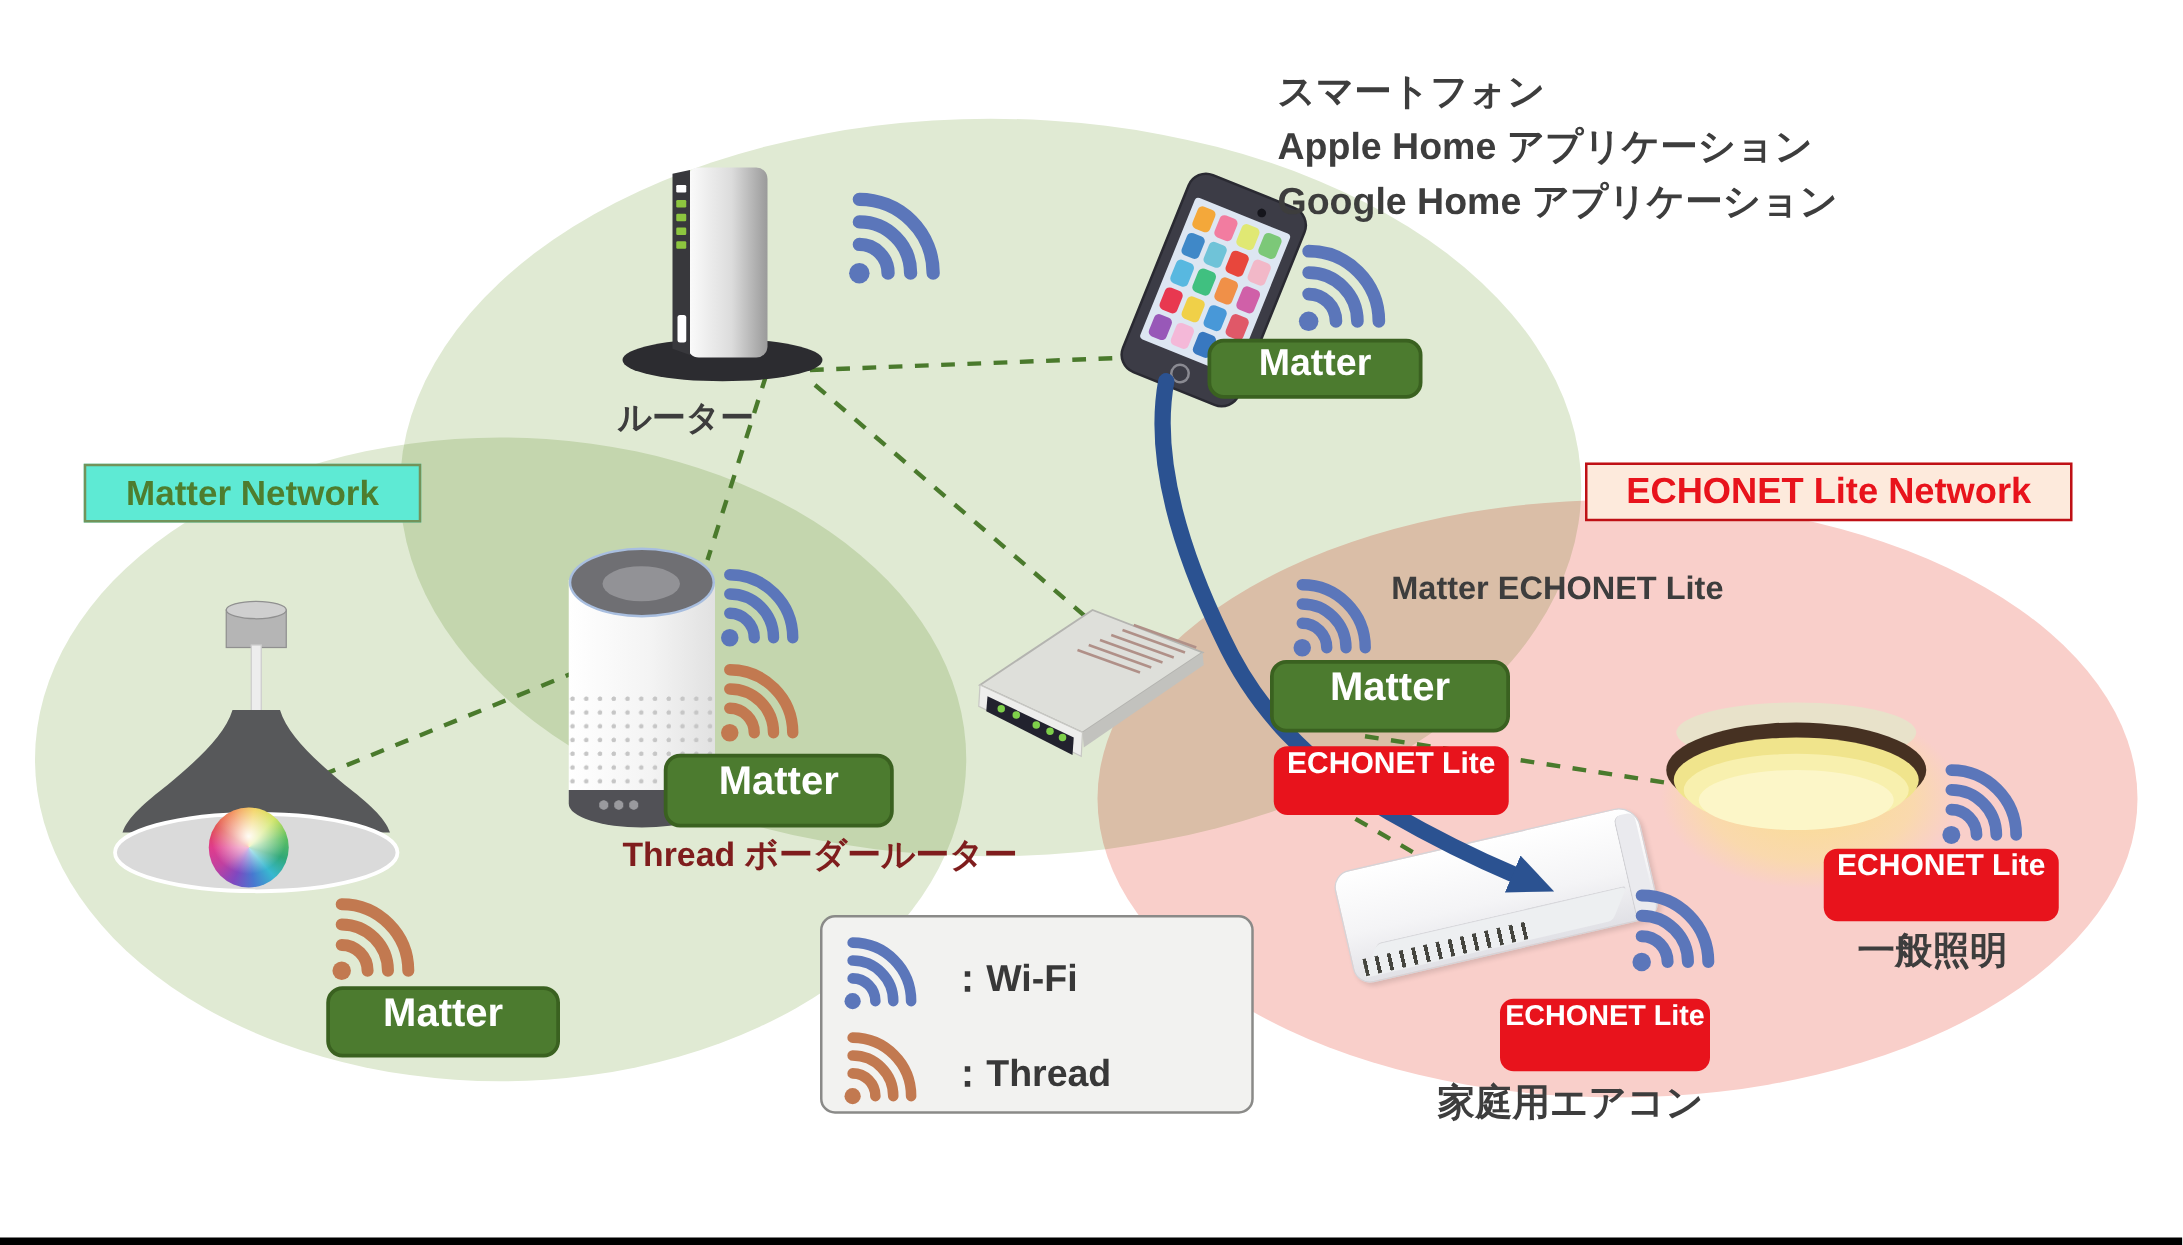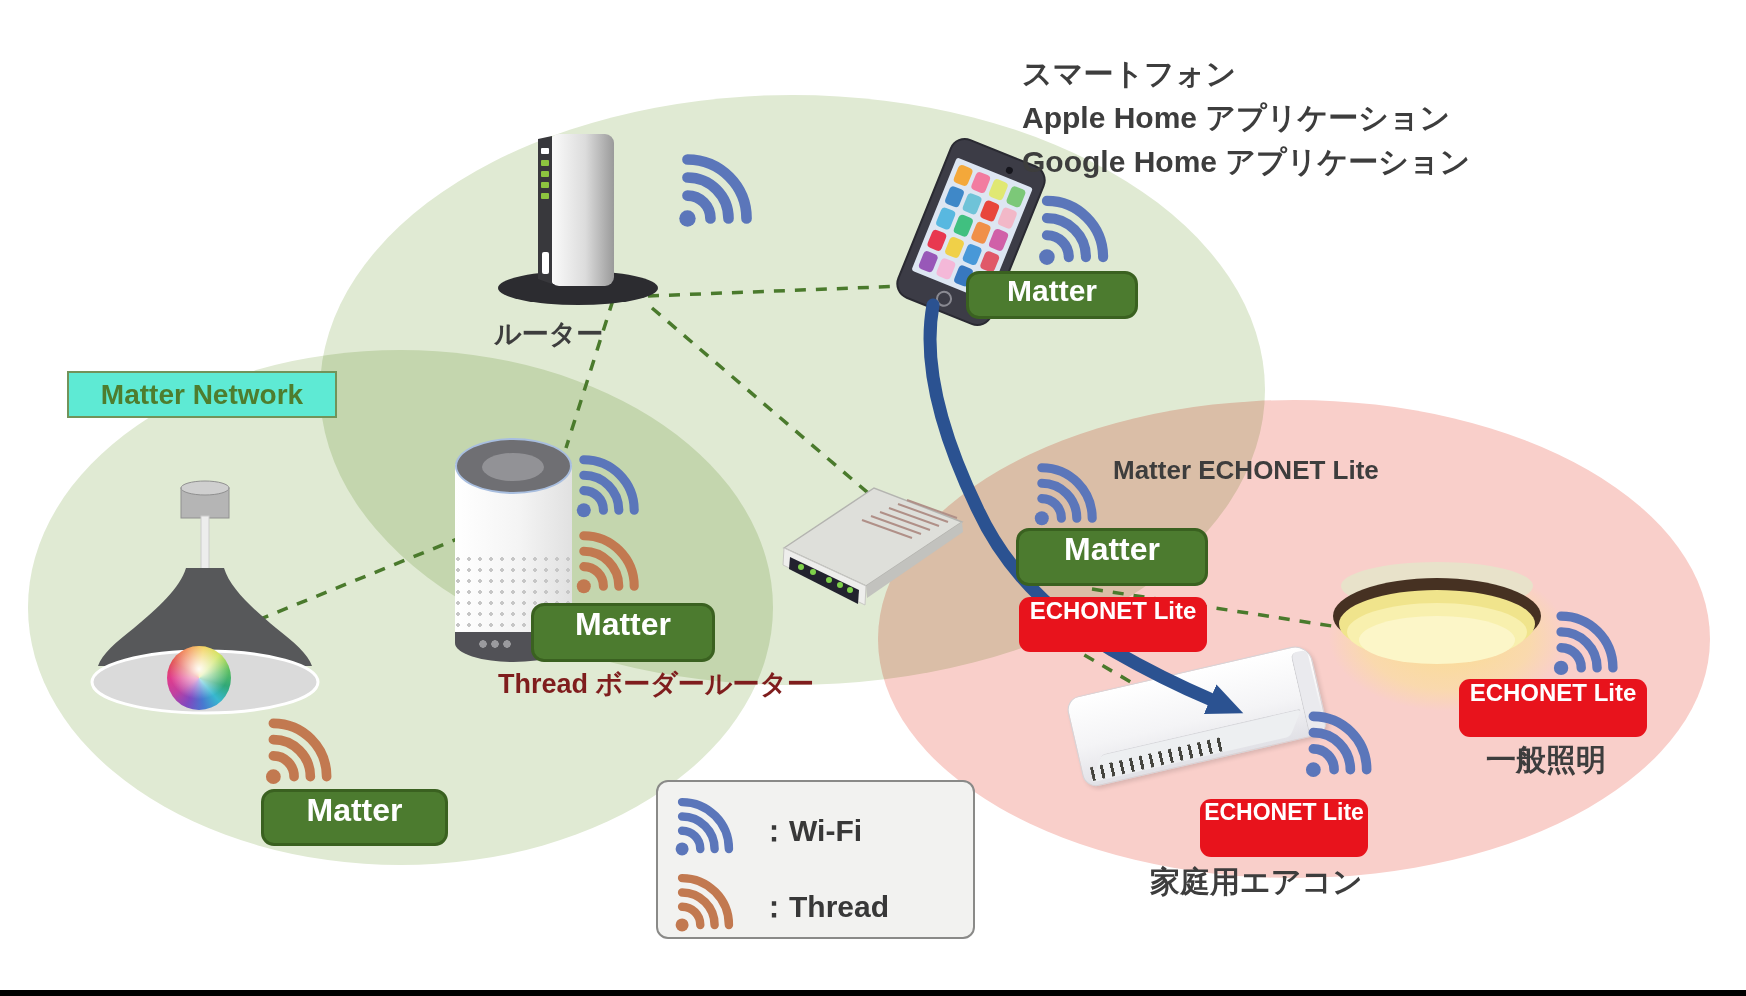--- a/index.html
+++ b/index.html
@@ -29,21 +29,21 @@
   .netbox{position:absolute;display:flex;align-items:center;justify-content:center;
           font-weight:bold;box-sizing:border-box;z-index:6;}
   .netbox.matter{background:#5eead4;border:2px solid #72935a;color:#4e7d2e;font-size:28px;}
   .netbox.echonet{background:#fdeadc;border:2px solid #bf1016;color:var(--echonet-red);font-size:29px;}
   .lbl{position:absolute;font-weight:bold;color:var(--text-dark);z-index:6;white-space:nowrap;}
   .lbl.green{color:#7f1d1d;}
   
   .caption{position:absolute;left:1022px;top:52px;font-weight:bold;color:var(--text-dark);
            font-size:30px;line-height:44px;z-index:6;white-space:nowrap;}
   
-  .legend{position:absolute;left:656px;top:780px;width:319px;height:159px;background:#f2f2f0;
+  .legend{position:absolute;left:656px;top:732px;width:347px;height:159px;background:#f2f2f0;
           border:2px solid #8a8a88;border-radius:12px;box-sizing:border-box;z-index:6;}
   .legend .txt{position:absolute;left:101px;font-weight:bold;font-size:30px;color:#383838;white-space:nowrap;}
   
   .phone{position:absolute;left:920px;top:146px;width:102px;height:172px;transform:rotate(22deg);z-index:4;}
   .phone-body{position:absolute;inset:0;background:#3c3c46;border:2px solid #2a2a32;border-radius:16px;}
   .phone-screen{position:absolute;left:10px;top:22px;width:82px;height:122px;background:#dde6f2;
                 border-radius:3px;padding:5px;box-sizing:border-box;display:grid;
                 grid-template-columns:repeat(4,1fr);grid-auto-rows:1fr;gap:4px;}
   .app-tile{border-radius:4px;}
   .phone-camera{position:absolute;top:11px;left:60px;width:7px;height:7px;border-radius:50%;background:#15151c;}
@@ -260,20 +260,23 @@
 
   <div class="caption">
     <div>スマートフォン</div>
     <div>Apple Home アプリケーション</div>
     <div>Google Home アプリケーション</div>
   </div>
 
   <div class="netbox matter" style="left:67px;top:371px;width:270px;height:47px;">
     <span>Matter Network</span>
   </div>
+  <div class="netbox echonet" style="left:1268px;top:370px;width:390px;height:47px;">
+    <span>ECHONET Lite Network</span>
+  </div>
 
   <div class="lbl" style="left:494px;top:316px;font-size:27px;">ルーター</div>
   <div class="lbl green" style="left:498px;top:666px;font-size:27px;">Thread ボーダールーター</div>
   <div class="lbl" style="left:1113px;top:452px;font-size:26px;line-height:37px;">
     <div>Matter ECHONET Lite</div>
   </div>
   <div class="lbl" style="left:1486px;top:740px;font-size:30px;">一般照明</div>
   <div class="lbl" style="left:1150px;top:862px;font-size:30px;text-align:right;">家庭用エアコン</div>
 
   <div class="badge matter" style="left:966px;top:271px;width:172px;height:48px;font-size:30px;">

